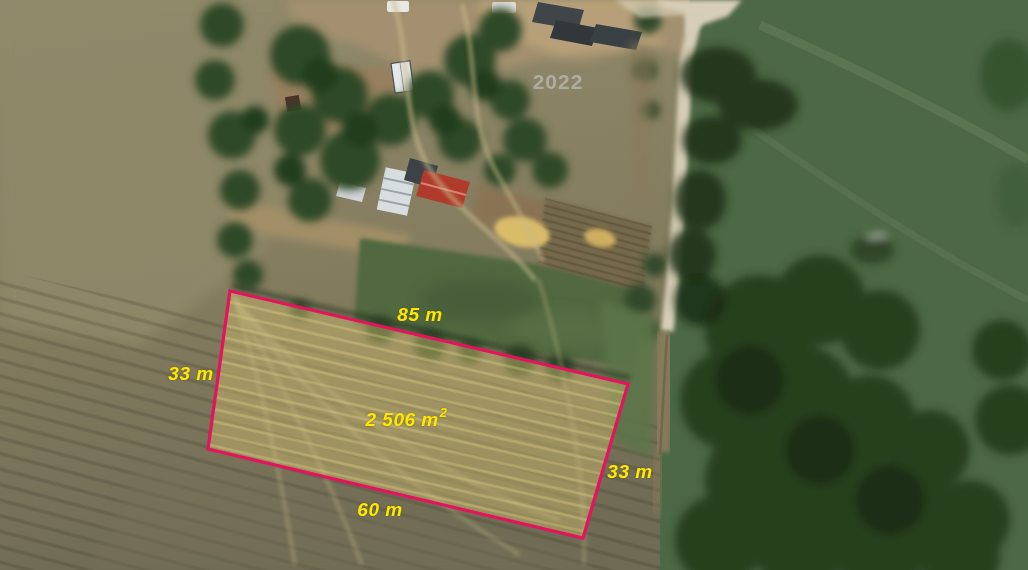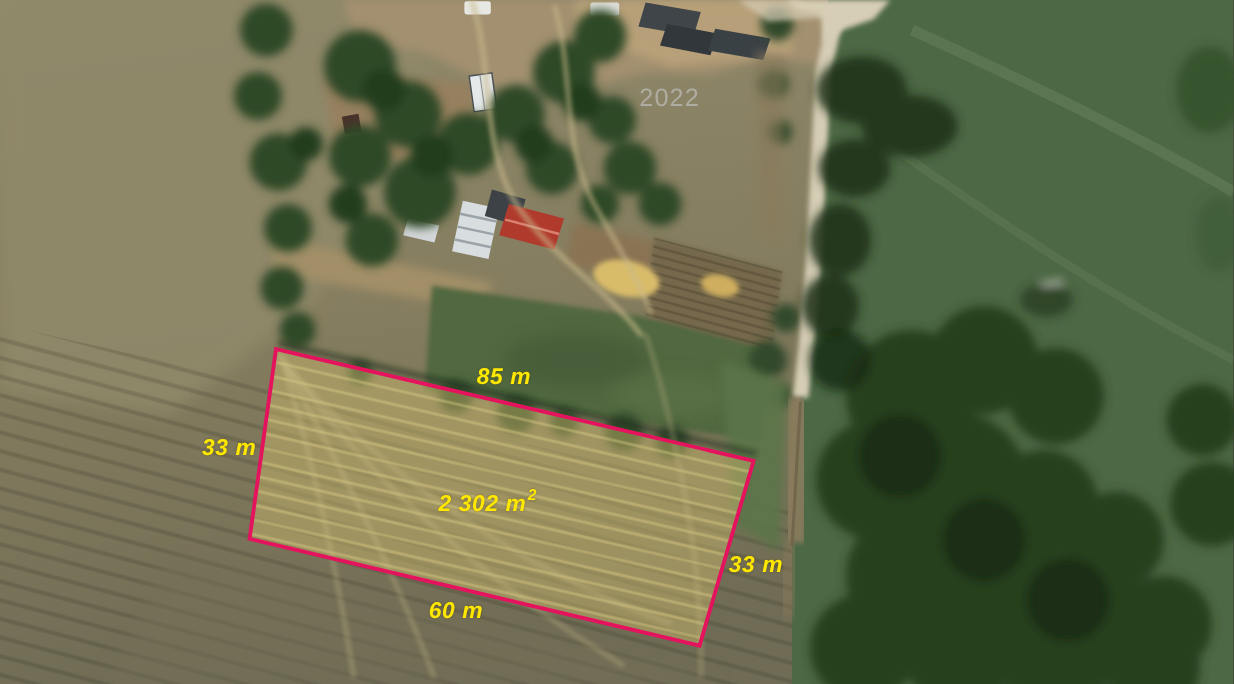--- a/index.html
+++ b/index.html
@@ -12,21 +12,21 @@
   .parcel-poly{fill:rgba(214,193,108,0.20);stroke:var(--outline-color);stroke-width:3.2;stroke-linejoin:miter;}
   .mlabel{
     position:absolute;transform:translate(-50%,-50%);
     color:var(--label-color);font-size:19px;font-weight:bold;font-style:italic;
     white-space:nowrap;letter-spacing:.5px;text-shadow:0 0 2px rgba(70,60,0,.45);
     user-select:none;
   }
   .mlabel sup{font-size:13px;position:relative;top:-2px;left:1px;}
   .watermark{
     position:absolute;transform:translate(-50%,-50%);
-    color:rgba(205,205,212,.55);font-size:21px;font-weight:400;letter-spacing:1px;
+    color:rgba(205,205,212,.55);font-size:21px;font-weight:700;letter-spacing:1px;
     user-select:none;
   }
 </style>
 </head>
 <body>
 
 <div class="stage" style="--outline-color: #e5135e; --label-color: #ffe800;">
 
   <svg width="1028" height="570" viewBox="0 0 1028 570">
     <defs>
@@ -221,16 +221,16 @@
       </g>
     </g>
 
     <polygon class="parcel-poly" points="230,291 628,384 583,538 208,449"></polygon>
   </svg>
 
   <div class="mlabel" style="left:420px;top:315px;text-align:right;">85 m</div>
   <div class="mlabel" style="left:191px;top:374px;">33 m</div>
   <div class="mlabel" style="left:630px;top:472px;">33 m</div>
   <div class="mlabel" style="left:380px;top:510px;">60 m</div>
-  <div class="mlabel" style="left:406px;top:419px;"><span>2 302 m</span><sup>2</sup></div>
+  <div class="mlabel" style="left:406px;top:419px;"><span>2 506 m</span><sup>2</sup></div>
 
   <div class="watermark" style="left:558px;top:82px;">2022</div>
 </div>
 
 </body></html>

